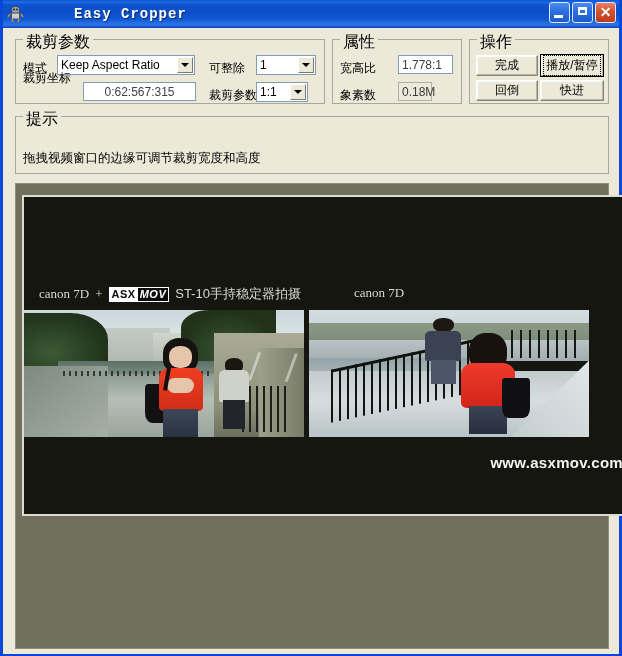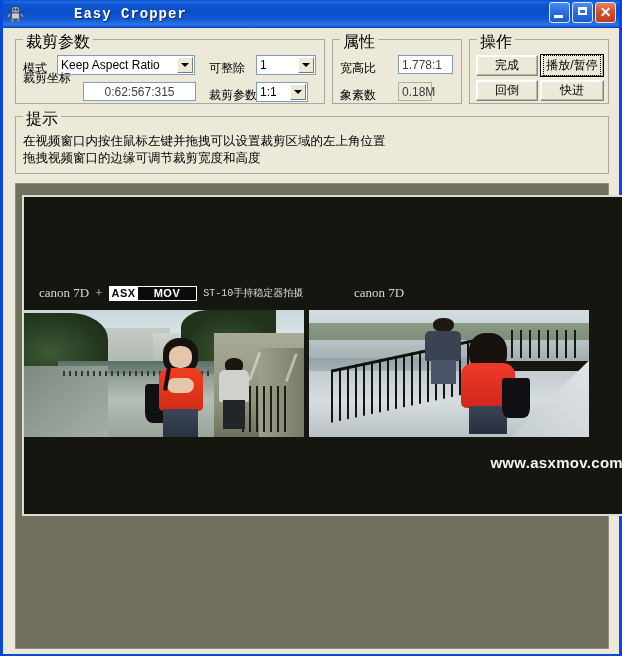--- a/index.html
+++ b/index.html
@@ -288,30 +288,30 @@
   }
   .cap-right {
     position: absolute; left: 330px; top: 0;
     display: flex; align-items: center; gap: 12px;
     white-space: nowrap;
   }
   .cap-right .shade {
     background: #24241e;
     padding: 2px 10px;
   }
-  .cap-cn { font-family: Liberation Mono, monospace; font-size: 10px; }
+  .cap-cn { font-family: Liberation Sans, sans-serif; font-size: 13px; }
   .logo {
     display: inline-flex; align-items: stretch;
     font-family: "Liberation Sans", sans-serif;
     font-weight: bold; font-size: 11px; line-height: 13px;
     letter-spacing: .5px;
     border: 1px solid #fff;
   }
   .logo .asx { background: #ffffff; color: #0b0b0b; padding: 0 2px; }
-  .logo .mov { background: #0b0b0b; color: #ffffff; padding: 0 16px; }
+  .logo .mov { background: #0b0b0b; color: #ffffff; padding: 0 2px; font-style: italic; }
   .watermark {
     position: absolute;
     right: 16px; bottom: 43px;
     color: #f2f4f2;
     font-size: 15px;
     font-weight: bold;
     letter-spacing: .3px;
     font-family: "Liberation Sans", sans-serif;
   }
 </style>
@@ -393,21 +393,20 @@
     <div class="btn" style="left:473px; top:52px; width:62px; height:21px;">
       <span class="inner">回倒</span>
     </div>
     <div class="btn" style="left:537px; top:52px; width:64px; height:21px;">
       <span class="inner">快进</span>
     </div>
 
     <div class="group" id="grp-hint">
       <span class="legend">提示</span>
     </div>
-    <span class="hint-line" style="left:20px; top:105px;">在视频窗口内按住鼠标左键并拖拽可以设置裁剪区域的左上角位置</span>
     <span class="hint-line" style="left:20px; top:122px;">拖拽视频窗口的边缘可调节裁剪宽度和高度</span>
 
     <div class="video-frame">
       <div class="video-inner">
         <div class="stage">
 
           <div class="clip left">
             <div class="lc-sky"></div>
             <div class="lc-bldg"></div>
             <div class="lc-bldg2"></div>

